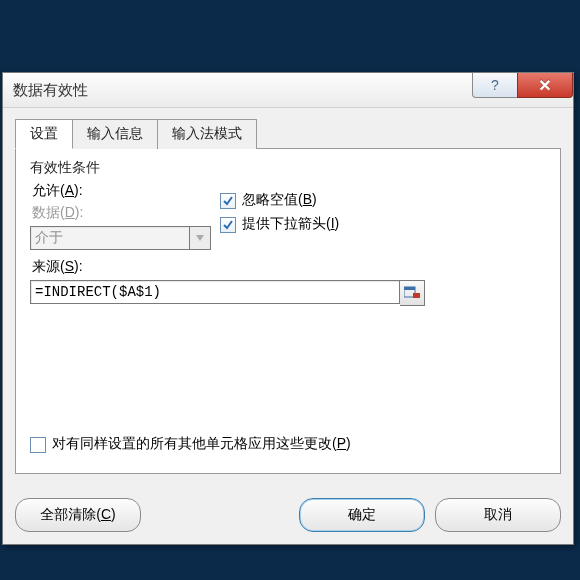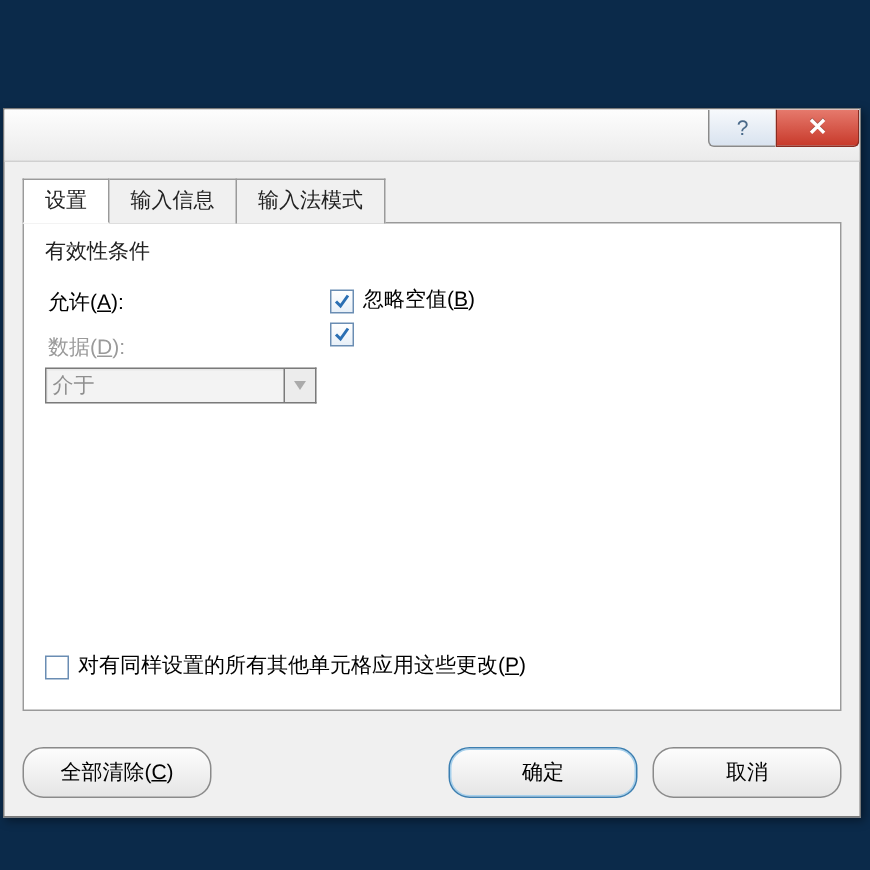--- a/index.html
+++ b/index.html
@@ -13,21 +13,21 @@
   .tbtn.close span{font-size:16px;font-weight:bold;text-shadow:0 -1px 0 rgba(0,0,0,.3);}
   .client{padding:10px 12px 14px 12px;}
   .tabs{display:flex;position:relative;top:1px;z-index:2;}
   .tab{padding:5px 14px 5px 14px;background:#f0f0f0;border:1px solid #9a9a9a;border-bottom:none;margin-right:0px;color:#222;position:relative;}
   .tab + .tab{border-left:none;}
   .tab.active{background:#fff;border-bottom:1px solid #fff;z-index:3;}
   .pane{background:#fff;border:1px solid #9a9a9a;padding:10px 14px 14px 14px;min-height:300px;position:relative;z-index:1;}
   .group-label{font-size:14px;color:#222;margin-bottom:4px;}
   .row{display:flex;align-items:flex-start;}
   .col-left{width:190px;}
-  .fld-label{margin:12px 0 4px 2px;}
+  .fld-label{margin:1px 0 4px 2px;}
   .fld-label .hot{text-decoration:underline;}
   .fld-label.disabled{color:#9a9a9a;}
   .combo{display:flex;align-items:stretch;}
   .combo input{width:150px;height:22px;border:1px solid #7a7a7a;padding:0 4px;font-size:14px;background:#fff;box-shadow:inset 1px 1px 0 #e8e8e8;}
   .combo .dd{width:20px;border:1px solid #7a7a7a;border-left:none;background:linear-gradient(#f5f5f5,#dcdcdc);display:flex;align-items:center;justify-content:center;}
   .combo .dd svg{width:8px;height:6px;}
   .combo.disabled input{background:#f3f3f3;color:#8f8f8f;}
   .combo.disabled .dd{background:#ececec;}
   .col-right{padding-top:4px;}
   .chk{display:flex;align-items:flex-end;margin:6px 0;}
@@ -46,20 +46,21 @@
   .btn{min-width:96px;height:28px;border:1px solid #8a8a8a;background:linear-gradient(#fdfdfd,#e5e5e5);border-radius:14px;display:flex;align-items:center;justify-content:center;padding:2px 14px;margin-left:10px;}
   .btn:first-child{margin-left:0;}
   .btn.default{border:1px solid #3c7fb1;box-shadow:0 0 0 1px #a6d0ec inset;}
   .btn .hot{text-decoration:underline;}
 </style>
 </head>
 <body>
 
 <div class="dialog">
   <div class="titlebar">
+    <div class="title">数据有效性</div>
     <div class="buttons">
       <div class="tbtn help">
           <span>?</span>
         </div>
       <div class="tbtn close">
           <span>✕</span>
         </div>
     </div>
   </div>
 
@@ -96,24 +97,38 @@
                 </svg>
             </div>
             <span><span>忽略空值(</span><span class="hot">B</span><span>)</span></span>
           </div>
           <div class="chk">
             <div class="box">
               <svg viewBox="0 0 10 10">
                   <path d="M1 5 L4 8 L9 1" stroke="#2b6fb3" stroke-width="2" fill="none"></path>
                 </svg>
             </div>
+            <span><span>提供下拉箭头(</span><span class="hot">I</span><span>)</span></span>
           </div>
         </div>
       </div>
 
+      <div class="src-row">
+        <div class="fld-label"><span>来源(</span><span class="hot">S</span><span>):</span></div>
+        <div class="src-input-wrap">
+          <input type="text" value="=INDIRECT($A$1)" style="">
+          <div class="range-btn">
+            <svg viewBox="0 0 16 14">
+              <rect x="0" y="1" width="11" height="10" fill="none" stroke="#3a6fa8" stroke-width="1"></rect>
+              <rect x="0" y="1" width="11" height="3" fill="#3a6fa8"></rect>
+              <rect x="9" y="7" width="7" height="5" fill="#c0392b"></rect>
+            </svg>
+          </div>
+        </div>
+      </div>
 
       <div class="apply-row">
         <div class="chk">
           <div class="box"></div>
           <span><span>对有同样设置的所有其他单元格应用这些更改(</span><span class="hot">P</span><span>)</span></span>
         </div>
       </div>
     </div>
   </div>
 

